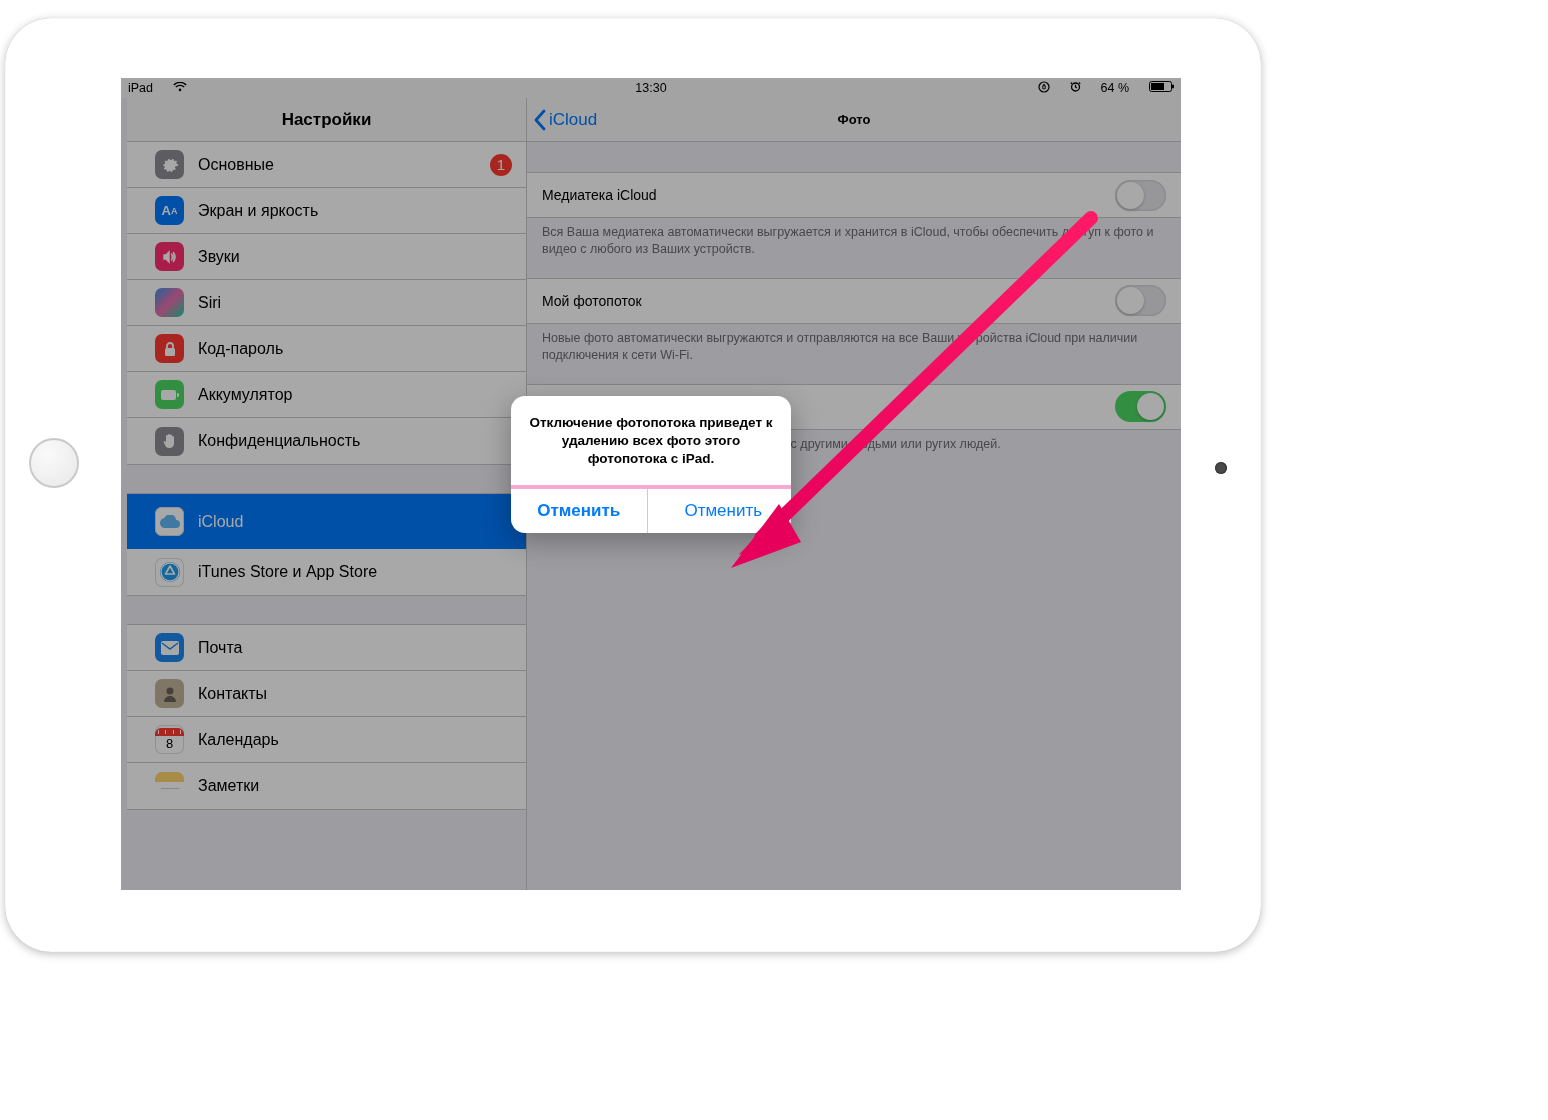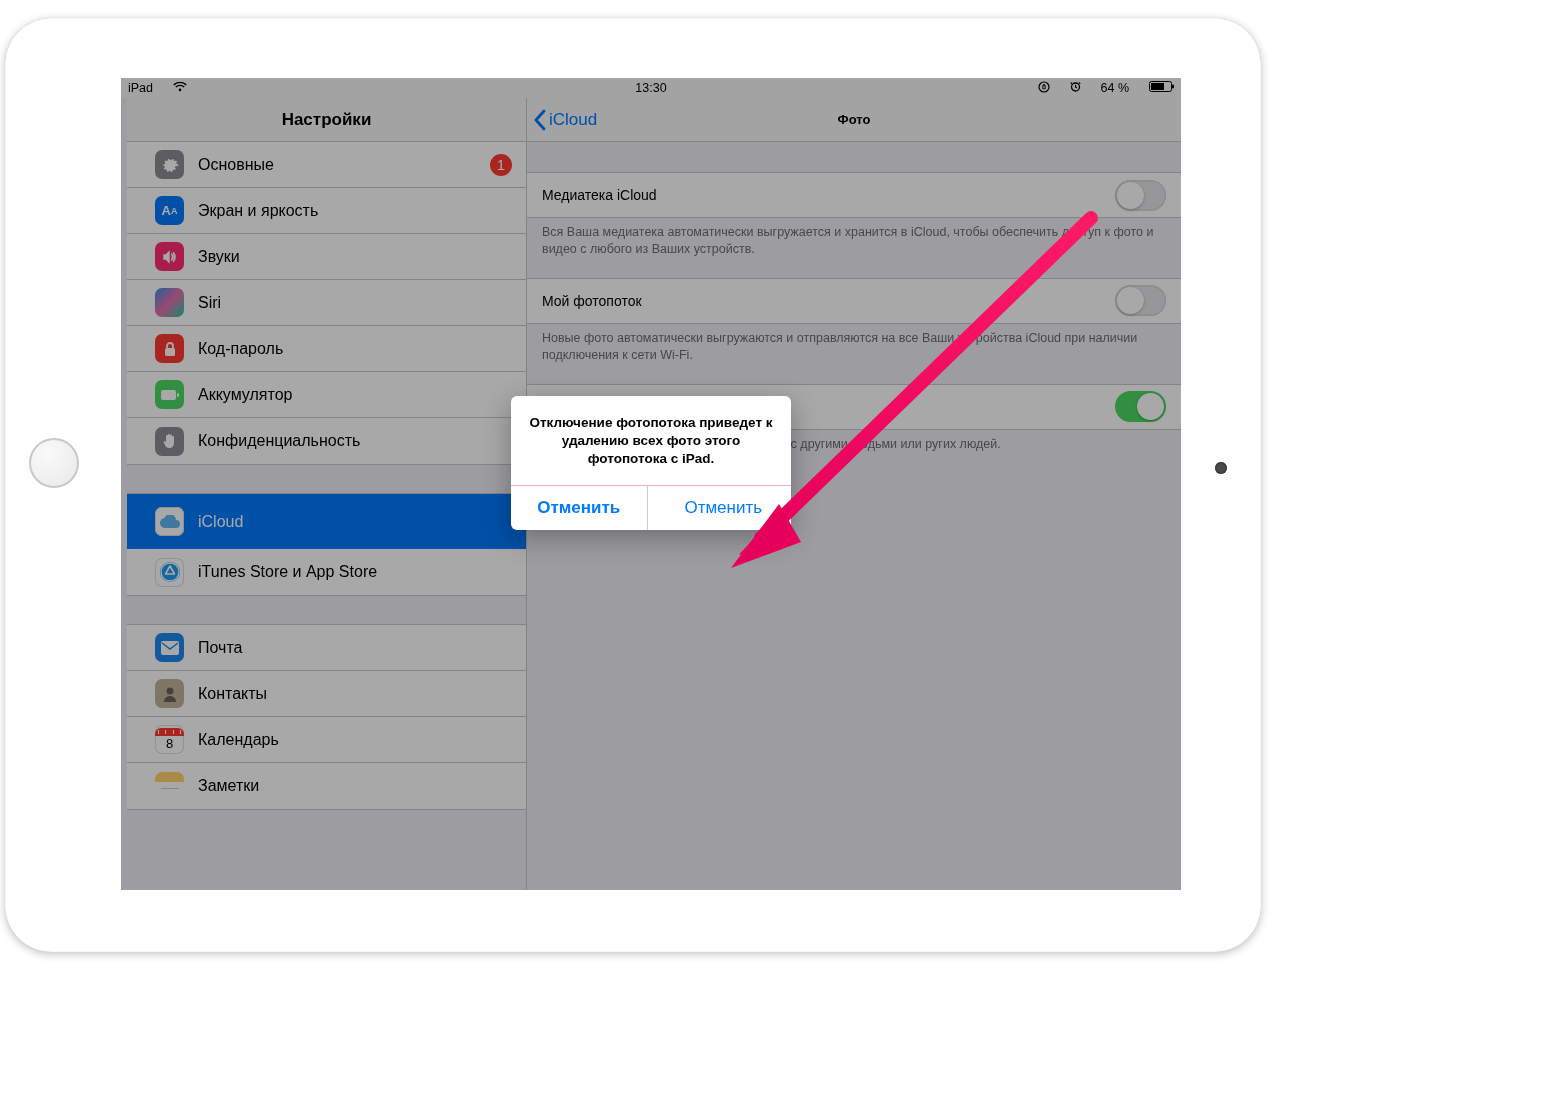--- a/index.html
+++ b/index.html
@@ -47,23 +47,23 @@
 .d-group { background: #fff; border-top: 1px solid #c8c7cc; border-bottom: 1px solid #c8c7cc; }
 .d-row { min-height: 44px; display: flex; align-items: center; padding: 0 15px; font-size: 14px; justify-content: space-between; }
 .d-footer { font-size: 12.5px; color: #6d6d72; padding: 6px 15px 20px; line-height: 1.35;}
 
 .toggle { width: 51px; height: 31px; border-radius: 16px; background: #e5e5ea; position: relative; box-shadow: inset 0 0 0 1.5px #d6d6da;}
 .toggle::after { content: ""; position: absolute; width: 27px; height: 27px; border-radius: 50%; background: #fff; top: 2px; left: 2px; box-shadow: 0 1px 3px rgba(0,0,0,0.25); }
 .toggle.on { background: #4cd964; box-shadow:none;}
 .toggle.on::after { left: 22px; }
 
 
-.modal { position: absolute; left: 390px; top: 318px; width: 280px; background: #fff; border-radius: 6px; z-index: 100; box-shadow: 0 8px 28px rgba(0,0,0,0.3); overflow: hidden; }
+.modal { position: absolute; left: 390px; top: 318px; width: 280px; background: #fff; border-radius: 14px; z-index: 100; box-shadow: 0 8px 28px rgba(0,0,0,0.3); overflow: hidden; }
 .modal-body { padding: 18px 14px 16px; text-align: center; font-size: 13.5px; font-weight: 600; line-height: 1.35;}
-.modal-btns { display: flex; border-top: 1px solid #f9a8d4; gap: 8px; }
+.modal-btns { display: flex; border-top: 4px solid #f9a8d4; gap: 8px; }
 .modal-btn { flex: 1; height: 44px; display: flex; align-items: center; justify-content: center; color: #007aff; font-size: 17px; }
 .modal-btn:first-child { border-right: 1px solid #ccc; font-weight: 600; }
 
 
 .arrow { position: absolute; z-index: 200; }
 
 
 .ic-gray{background:#8e8e93;} .ic-blue{background:#007aff;} .ic-cyan{background:#36aaea;}
 .ic-black{background:#000;} .ic-redlock{background:#ff3b30;} .ic-green{background:#4cd964;} .ic-hand{background:#8e8e93;}
 .ic-white{background:#fff;box-shadow:inset 0 0 0 1px #ddd;} .ic-apps{background:#1f9af0;} .ic-mail{background:#1e87f0;}

